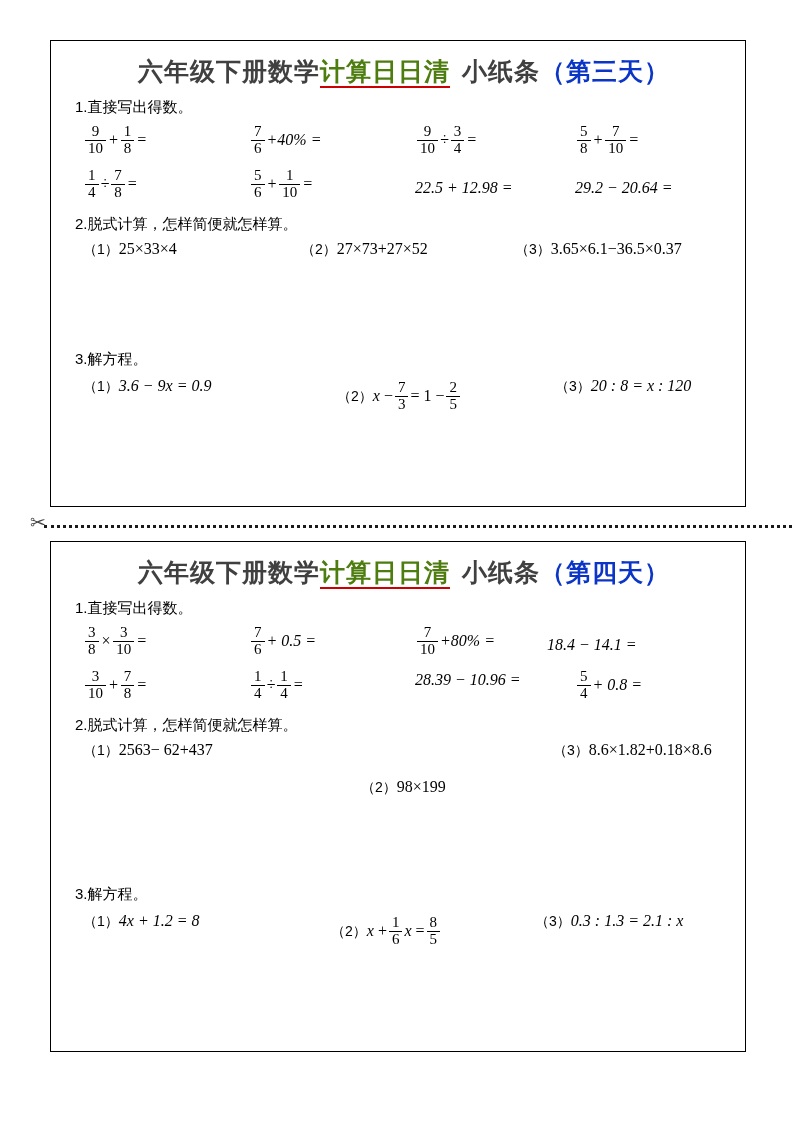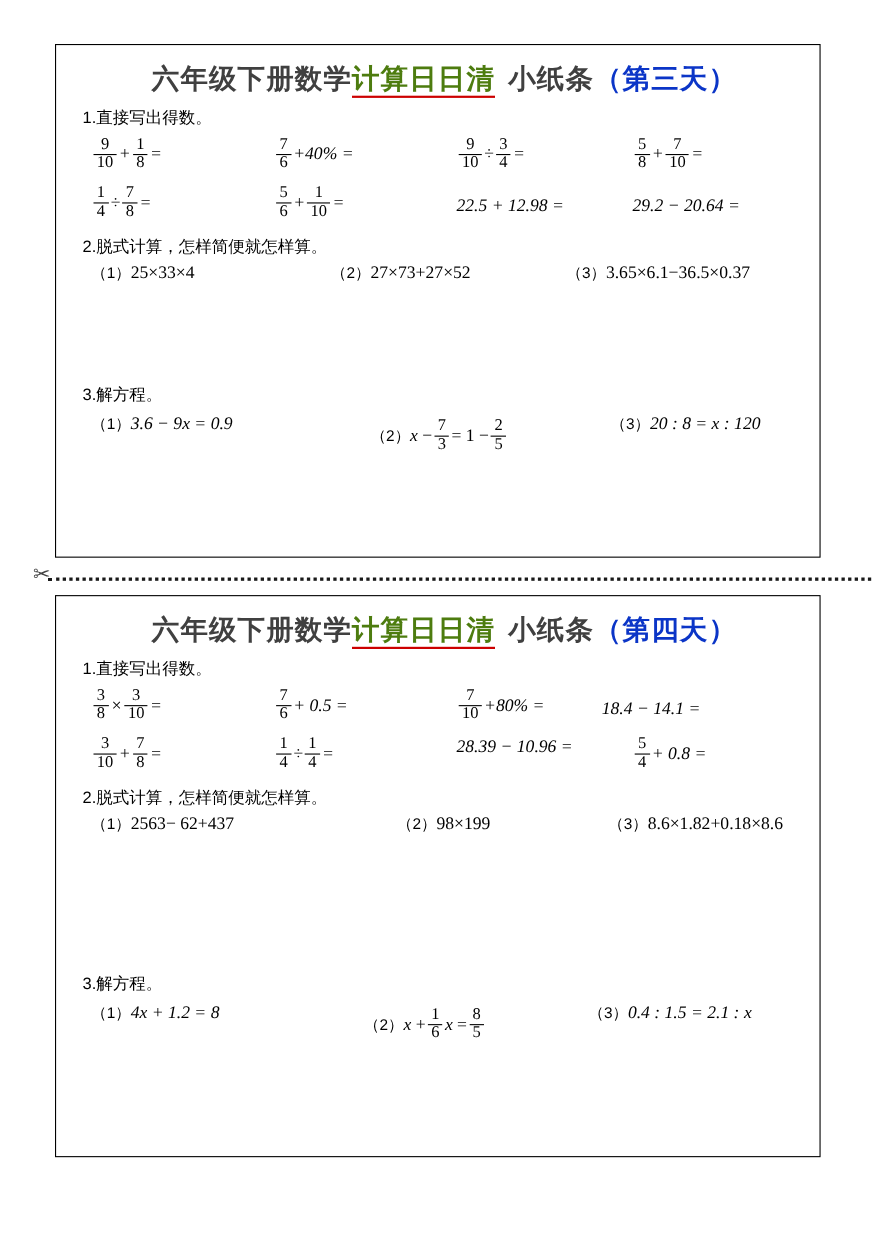--- a/index.html
+++ b/index.html
@@ -227,39 +227,39 @@
         <span class="frac"><span class="top">5</span><span class="bar"></span><span class="bot">4</span></span>+ 0.8 =
       </div>
     </div>
 
     <div class="sec" style="margin-top:2px;">2.脱式计算，怎样简便就怎样算。</div>
 
     <div class="qrow" style="margin-top:6px;">
       <div class="cell" style="left:8px; font-style:normal;">
         <span class="qlabel">（1）</span><span class="qbody">2563− 62+437</span>
       </div>
-      <div class="cell" style="left:286px; font-style:normal;">
+      <div class="cell" style="left:286px; font-style:normal;margin-top:37px;">
         <span class="qlabel">（2）</span><span class="qbody">98×199</span>
       </div>
       <div class="cell" style="left:478px; font-style:normal;">
         <span class="qlabel">（3）</span><span class="qbody">8.6×1.82+0.18×8.6</span>
       </div>
     </div>
 
     <div style="height:100px;"></div>
 
     <div class="sec">3.解方程。</div>
 
     <div class="qrow" style="margin-top:8px; height:46px;">
       <div class="cell" style="left:8px; font-style:normal;">
         <span class="qlabel">（1）</span><span class="qbody" style="font-style:italic;">4x + 1.2 = 8</span>
       </div>
       <div class="cell" style="left:256px; font-style:normal; top:4px;">
         <span class="qlabel">（2）</span><span class="qbody"><i>x</i> +<span class="frac"><span class="top">1</span><span class="bar"></span><span class="bot">6</span></span><i>x</i> =<span class="frac"><span class="top">8</span><span class="bar"></span><span class="bot">5</span></span></span>
       </div>
       <div class="cell" style="left:460px; font-style:normal;">
-        <span class="qlabel">（3）</span><span class="qbody" style="font-style:italic;">0.4 : 1.5 = 2.1 : x</span>
+        <span class="qlabel">（3）</span><span class="qbody" style="font-style:italic;">0.3 : 1.3 = 2.1 : x</span>
       </div>
     </div>
 
   </div>
 
 </div>
 
 </body></html>

